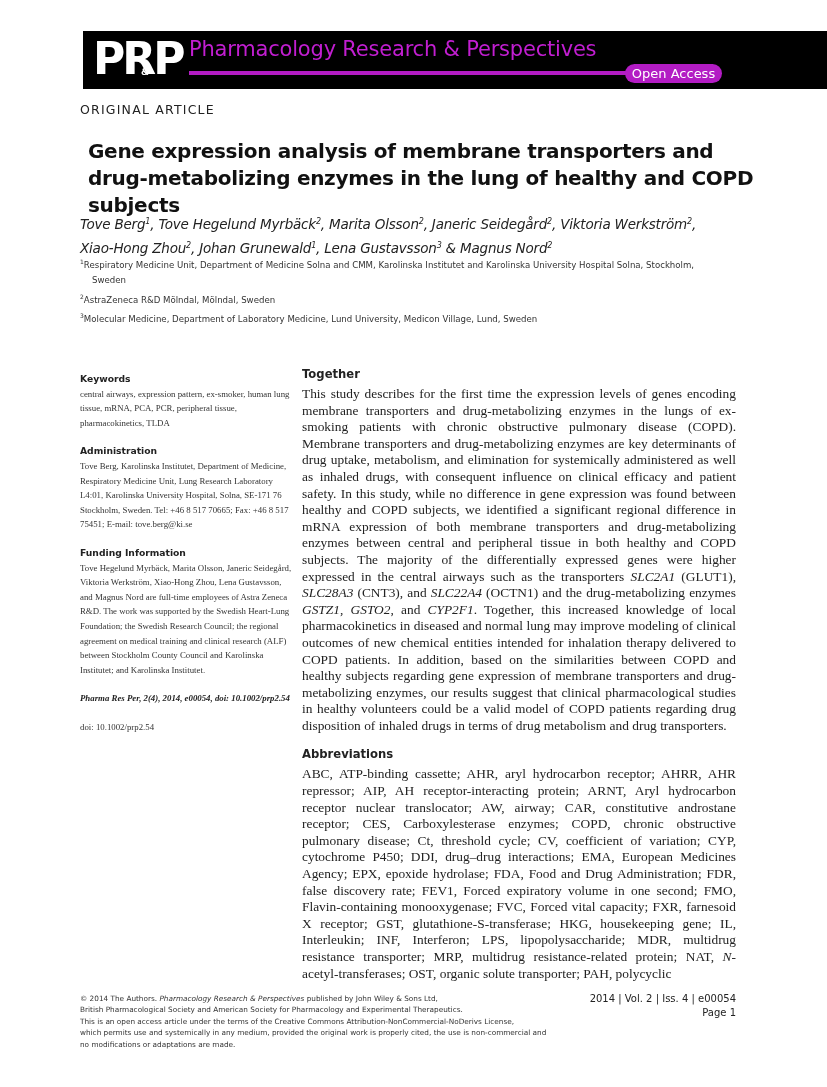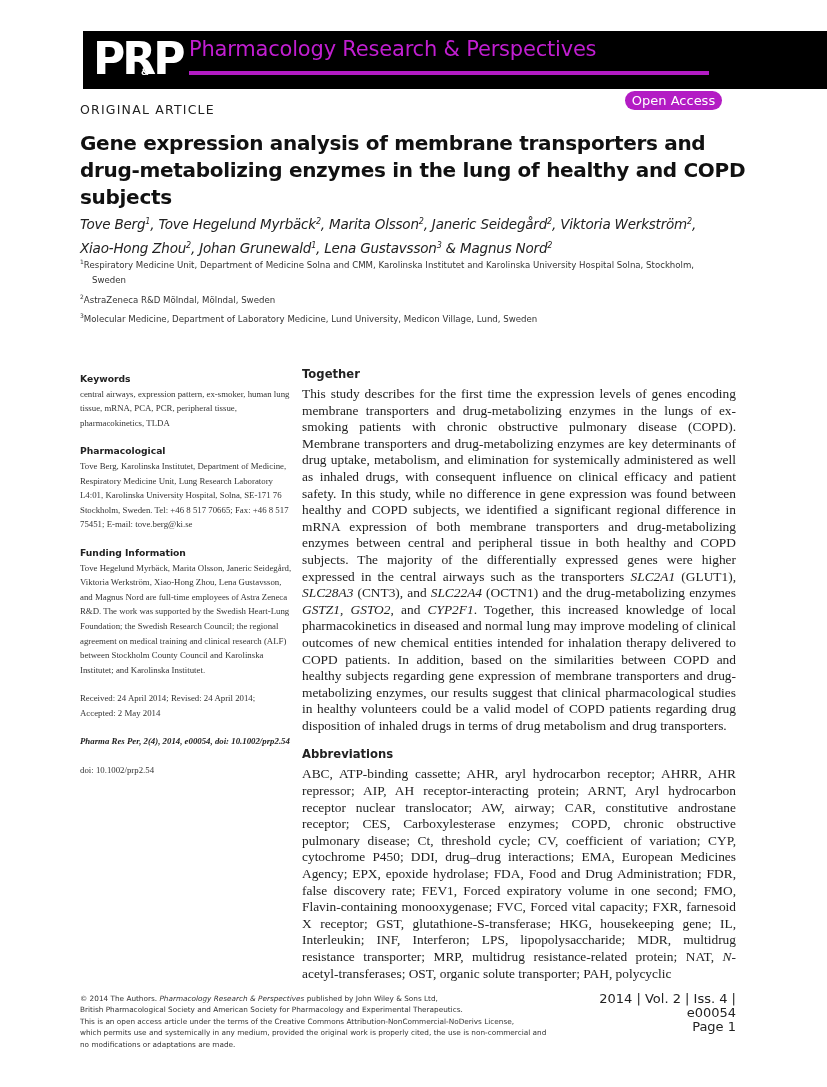--- a/index.html
+++ b/index.html
@@ -5,21 +5,21 @@
   html, body { margin: 0; padding: 0; background: #ffffff; }
   body { width: 827px; height: 1087px; position: relative; overflow: hidden; color: #1a1a1a; }
   .sans { font-family: "DejaVu Sans", "Liberation Sans", sans-serif; }
 
   
   .banner { position: absolute; left: 83px; top: 31px; width: 784px; height: 58px; background: #000; }
   .logo { position: absolute; left: 10px; top: 3px; font-family: "DejaVu Sans", sans-serif; font-weight: bold; font-size: 44px; letter-spacing: -3px; color: #fff; line-height: 50px; }
   .logo-amp { position: absolute; left: 58px; top: 36px; font-size: 9px; color: #fff; font-family: "DejaVu Sans", sans-serif; font-weight: bold; }
   .journal-name { position: absolute; left: 106px; top: 6px; font-family: "DejaVu Sans", sans-serif; font-size: 21px; color: #c21ed1; letter-spacing: -0.2px; white-space: nowrap; }
   .banner-rule { position: absolute; left: 106px; top: 40px; width: 520px; height: 4px; background: #b31cc4; }
-  .oa-pill { position: absolute; left: 542px; top: 33px; width: 97px; height: 19px; background: #b31cc4; border-radius: 10px; color: #fff; font-family: "DejaVu Sans", sans-serif; font-size: 13px; line-height: 19px; text-align: center; margin-top: 27px; }
+  .oa-pill { position: absolute; left: 542px; top: 33px; width: 97px; height: 19px; background: #b31cc4; border-radius: 10px; color: #fff; font-family: "DejaVu Sans", sans-serif; font-size: 13px; line-height: 19px; text-align: center; }
 
   .article-type { position: absolute; left: 80px; top: 102px; font-size: 12.5px; letter-spacing: 1.2px; color: #222; }
 
   .title { position: absolute; left: 80px; top: 130px; width: 680px; font-family: "DejaVu Sans", sans-serif; font-weight: bold; font-size: 20px; line-height: 27px; color: #111; letter-spacing: -0.3px; }
   .authors { position: absolute; left: 80px; top: 210px; width: 680px; font-size: 13.5px; line-height: 21px; color: #222; letter-spacing: -0.2px; font-style: italic; }
   .authors sup { font-size: 8px; }
   .affils { position: absolute; left: 80px; top: 254px; width: 680px; font-size: 8.6px; line-height: 15.5px; color: #333; }
   .affils .indent { padding-left: 12px; display:block; }
   .affils sup { font-size: 6px; }
 
@@ -31,62 +31,59 @@
   .cite { font-style: italic; font-weight: bold; color: #222; }
 
   
   .right-col { position: absolute; left: 302px; top: 367px; width: 434px; }
   .right-col h3 { margin: 0 0 5px 0; font-family: "DejaVu Sans", sans-serif; font-size: 11.6px; font-weight: bold; color: #222; }
   .abstract-text, .abbr-text { font-family: "Liberation Serif", serif; font-size: 13.4px; line-height: 16.6px; text-align: justify; color: #222; margin: 0; }
   .abbr-head { margin-top: 13px !important; }
 
   
   .footer-left { position: absolute; left: 80px; top: 993px; width: 520px; font-size: 7.3px; line-height: 11.4px; color: #333; }
-  .footer-right { position: absolute; left: 560px; top: 992px; width: 176px; text-align: right; font-size: 13px; line-height: 14px; color: #222; }
+  .footer-right { position: absolute; left: 560px; top: 992px; width: 176px; text-align: right; font-size: 10px; line-height: 14px; color: #222; }
 </style>
 </head>
 <body>
 
 <div class="banner">
   <div class="logo">PRP</div>
   <div class="logo-amp">&amp;</div>
   <div class="journal-name">Pharmacology Research &amp; Perspectives</div>
   <div class="banner-rule"></div>
   <div class="oa-pill">Open Access</div>
 </div>
 
 <div class="article-type sans">ORIGINAL ARTICLE</div>
 
-<h1 class="title" style="margin:0">Gene expression analysis of membrane transporters and drug-metabolizing enzymes in the lung of healthy and COPD subjects</h1>
+<h1 class="title" style="margin:8px">Gene expression analysis of membrane transporters and drug-metabolizing enzymes in the lung of healthy and COPD subjects</h1>
 
 <div class="authors sans">
   <span><span>Tove Berg</span><sup>1</sup><span>, </span></span><span><span>Tove Hegelund Myrbäck</span><sup>2</sup><span>, </span></span><span><span>Marita Olsson</span><sup>2</sup><span>, </span></span><span><span>Janeric Seidegård</span><sup>2</sup><span>, </span></span><span><span>Viktoria Werkström</span><sup>2</sup><span>, </span></span><br><span><span>Xiao-Hong Zhou</span><sup>2</sup><span>, </span></span><span><span>Johan Grunewald</span><sup>1</sup><span>, </span></span><span><span>Lena Gustavsson</span><sup>3</sup><span> &amp; </span></span><span><span>Magnus Nord</span><sup>2</sup></span>
 </div>
 
 <div class="affils sans">
   <div><sup>1</sup><span>Respiratory Medicine Unit, Department of Medicine Solna and CMM, Karolinska Institutet and Karolinska University Hospital Solna, Stockholm,</span><span class="indent">Sweden</span></div>
   <div><sup>2</sup><span>AstraZeneca R&amp;D Mölndal, Mölndal, Sweden</span></div>
   <div><sup>3</sup><span>Molecular Medicine, Department of Laboratory Medicine, Lund University, Medicon Village, Lund, Sweden</span></div>
 </div>
 
 <div class="left-col sans">
   <div class="block">
     <h4>Keywords</h4>
     <p>central airways, expression pattern, ex-smoker, human lung tissue, mRNA, PCA, PCR, peripheral tissue, pharmacokinetics, TLDA</p>
   </div>
   <div class="block">
-    <h4>Pharmacological</h4>
+    <h4>Administration</h4>
     <p>Tove Berg, Karolinska Institutet, Department of Medicine, Respiratory Medicine Unit, Lung Research Laboratory L4:01, Karolinska University Hospital, Solna, SE-171 76 Stockholm, Sweden. Tel: +46 8 517 70665; Fax: +46 8 517 75451; E-mail: tove.berg@ki.se</p>
   </div>
   <div class="block">
     <h4>Funding Information</h4>
     <p>Tove Hegelund Myrbäck, Marita Olsson, Janeric Seidegård, Viktoria Werkström, Xiao-Hong Zhou, Lena Gustavsson, and Magnus Nord are full-time employees of Astra Zeneca R&amp;D. The work was supported by the Swedish Heart-Lung Foundation; the Swedish Research Council; the regional agreement on medical training and clinical research (ALF) between Stockholm County Council and Karolinska Institutet; and Karolinska Institutet.</p>
-  </div>
-  <div class="block">
-    <p>Received: 24 April 2014; Revised: 24 April 2014; Accepted: 2 May 2014</p>
   </div>
   <div class="block">
     <p class="cite">Pharma Res Per, 2(4), 2014, e00054, doi: 10.1002/prp2.54</p>
   </div>
   <div class="block">
     <p>doi: 10.1002/prp2.54</p>
   </div>
 </div>
 
 <div class="right-col">

